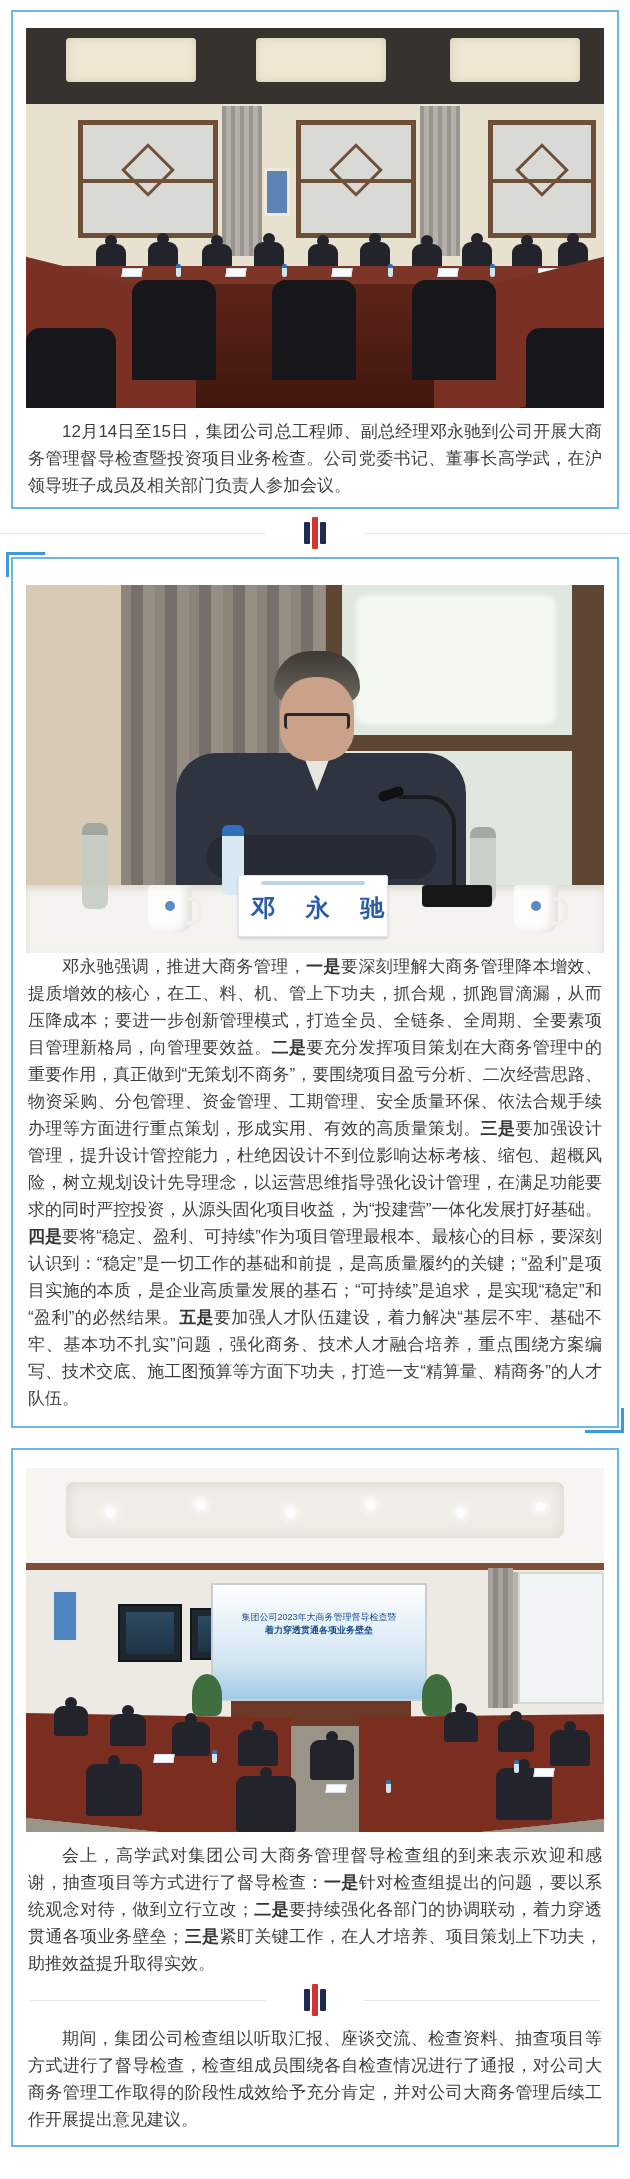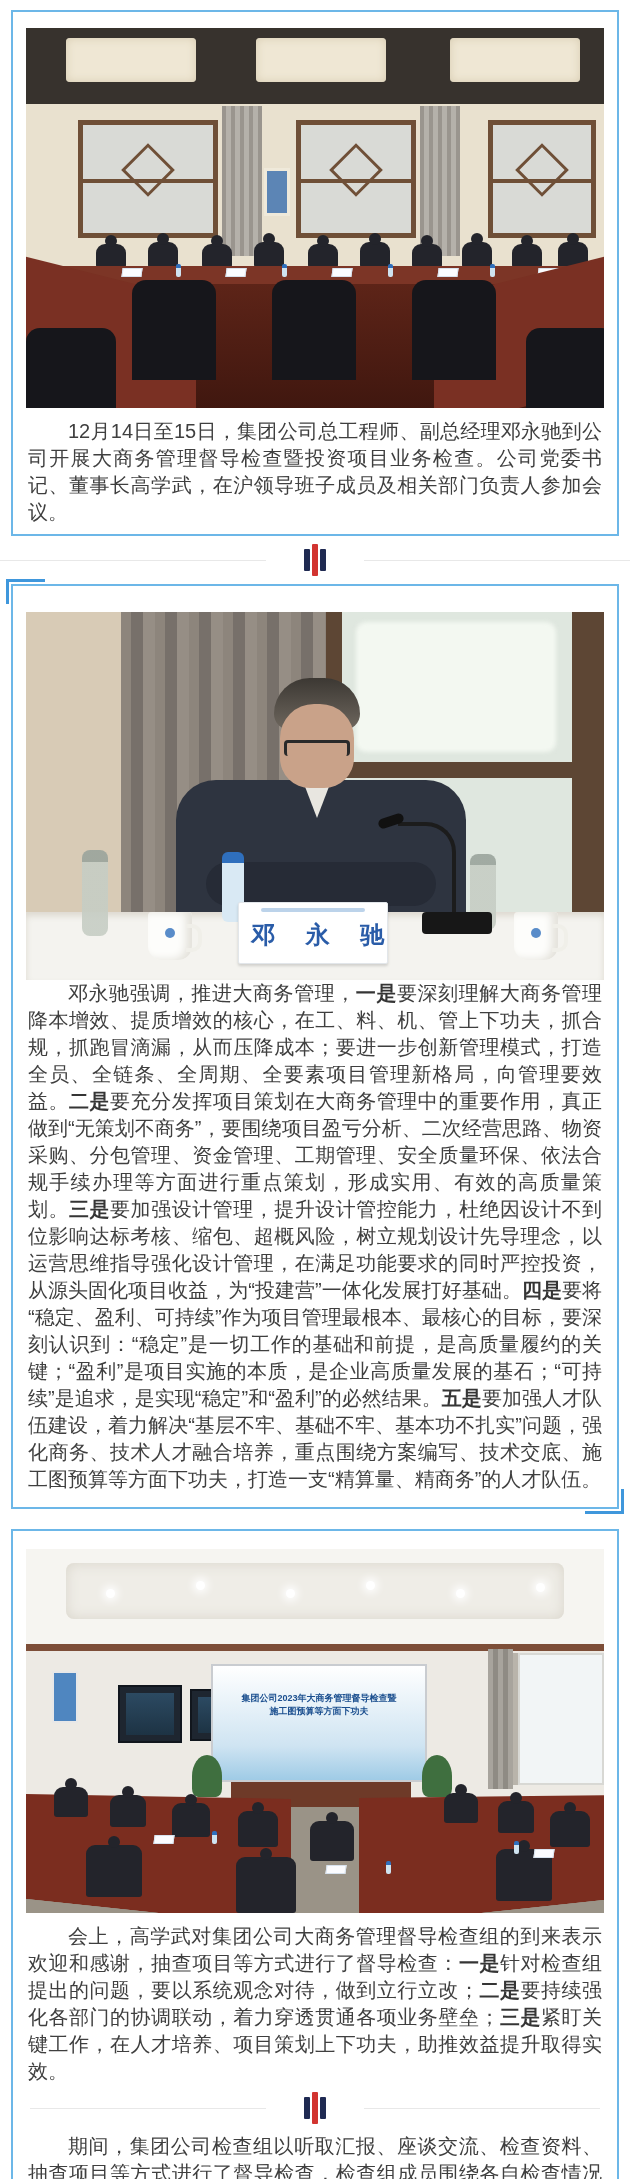--- a/index.html
+++ b/index.html
@@ -11,21 +11,21 @@
   body{width:630px;min-height:2179px;background:#fff;
        font-family:"Liberation Sans","DejaVu Sans",sans-serif;color:var(--text)}
   .card{margin:0 11px;border:2px solid var(--frame);background:#fff;position:relative}
   #s1{margin-top:10px;padding:16px 13px 4px}
   #s2{margin-top:6px;padding:26px 13px 10px}
   #s3{margin-top:20px;padding:18px 13px 8px}
   .card-corners::before{content:"";position:absolute;top:-7px;left:-7px;width:36px;height:22px;
        border-top:3px solid var(--bracket);border-left:3px solid var(--bracket)}
   .card-corners::after{content:"";position:absolute;bottom:-7px;right:-7px;width:36px;height:22px;
        border-bottom:3px solid var(--bracket);border-right:3px solid var(--bracket)}
-  .para{font-size:20px;line-height:27px;text-align:justify;text-indent:2em;
+  .para{font-size:17px;line-height:27px;text-align:justify;text-indent:2em;
         margin:10px 2px 4px;color:var(--text)}
   .para b{font-weight:700;color:#353535}
   
   .divider{display:flex;align-items:center;height:32px;margin:8px 0}
   .divider .d-line{flex:1;height:1px;background:var(--grey)}
   .divider .d-gap{width:36px}
   .divider .bar{width:6px;border-radius:1px}
   .divider .bar.navy{height:22px;background:var(--navy);margin:0 2px}
   .divider .bar.red{height:32px;background:var(--red)}
   .divider.inner{margin:8px 4px 0;height:30px}
@@ -93,21 +93,21 @@
       background:linear-gradient(#9aa49c 14%,#c6cdc4 14%);opacity:.9}
   
   #photo3{height:364px;background:#edeae4}
   .p3-ceil{left:0;top:0;width:100%;height:95px;background:#f6f5f1}
   .p3-cove{left:40px;top:14px;right:40px;height:56px;border-radius:8px;
       box-shadow:inset 0 0 14px #d9d5cb;background:#efede7}
   .light{position:absolute;width:9px;height:9px;border-radius:50%;background:#fff;box-shadow:0 0 8px 3px #fff}
   .p3-crown{left:0;top:95px;width:100%;height:7px;background:#7d4e38}
   .p3-screen{left:185px;top:115px;width:216px;height:118px;border:2px solid #c9ccd0;
       background:linear-gradient(#ffffff,#cfe4f2 70%,#9fcbe6);text-align:center}
-  .p3-screen .t1{display:block;margin-top:26px;font-size:9px;font-weight:700;color:#1b4f8f;line-height:13px}
+  .p3-screen .t1{display:block;margin-top:26px;font-size:9px;font-weight:400;color:#1b4f8f;line-height:13px}
   .p3-screen .t2{display:block;font-size:9px;font-weight:700;color:#1b4f8f;line-height:13px}
   .p3-wave{position:absolute;left:0;bottom:0;width:100%;height:26px;
       background:radial-gradient(120% 140% at 50% 160%,#4f97cf 40%,transparent 41%)}
   .p3-poster{position:absolute;width:26px;height:52px;background:#4f86c0;border:2px solid #e8e8e8}
   .p3-tv{position:absolute;width:64px;height:58px;background:#1e2630;border:2px solid #11161d}
   .p3-tv i{position:absolute;inset:6px;background:linear-gradient(#2c4a62,#1d3344)}
   .p3-winR{left:487px;top:104px;width:91px;height:132px;background:#f2f5f6;
       border-left:5px solid #b9b4ab;box-shadow:inset 0 0 0 2px #d8d8d4}
   .p3-curR{left:462px;top:100px;width:25px;height:140px;
       background:repeating-linear-gradient(90deg,#a8a49d 0 5px,#8f8b84 5px 10px)}
@@ -240,21 +240,21 @@
     <div class="p3-tv" style="left:92px;top:136px">
         <i></i>
       </div>
     <div class="p3-tv" style="left:164px;top:140px;width:56px;height:52px">
         <i></i>
       </div>
     <div class="abs p3-curR"></div>
     <div class="abs p3-winR"></div>
     <div class="abs p3-screen">
       <span class="t1">集团公司2023年大商务管理督导检查暨</span>
-      <span class="t2">施工图预算等方面下功夫</span>
+      <span class="t2">着力穿透贯通各项业务壁垒</span>
       <span class="p3-wave"></span>
     </div>
     <div class="abs p3-pod"></div>
     <div class="plant" style="left:166px;top:206px"></div>
     <div class="plant" style="left:396px;top:206px"></div>
     <div class="abs p3-floor"></div>
     <div class="abs p3-wingL"></div>
     <div class="abs p3-wingR"></div>
 
     <div class="pp" style="left:28px;top:238px;width:34px;height:30px"></div>

